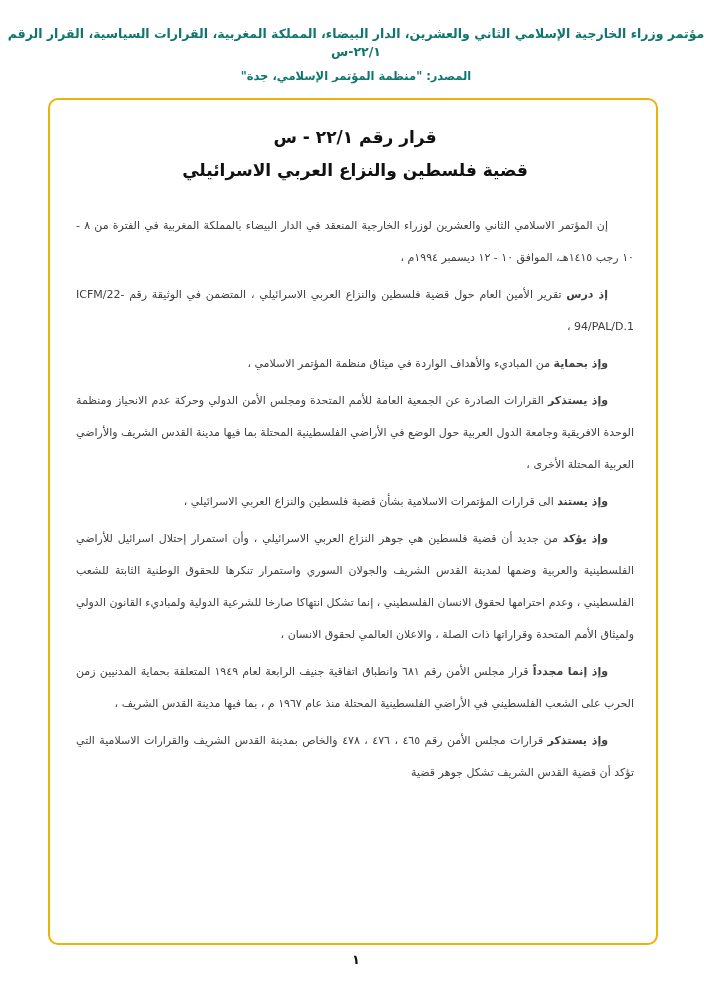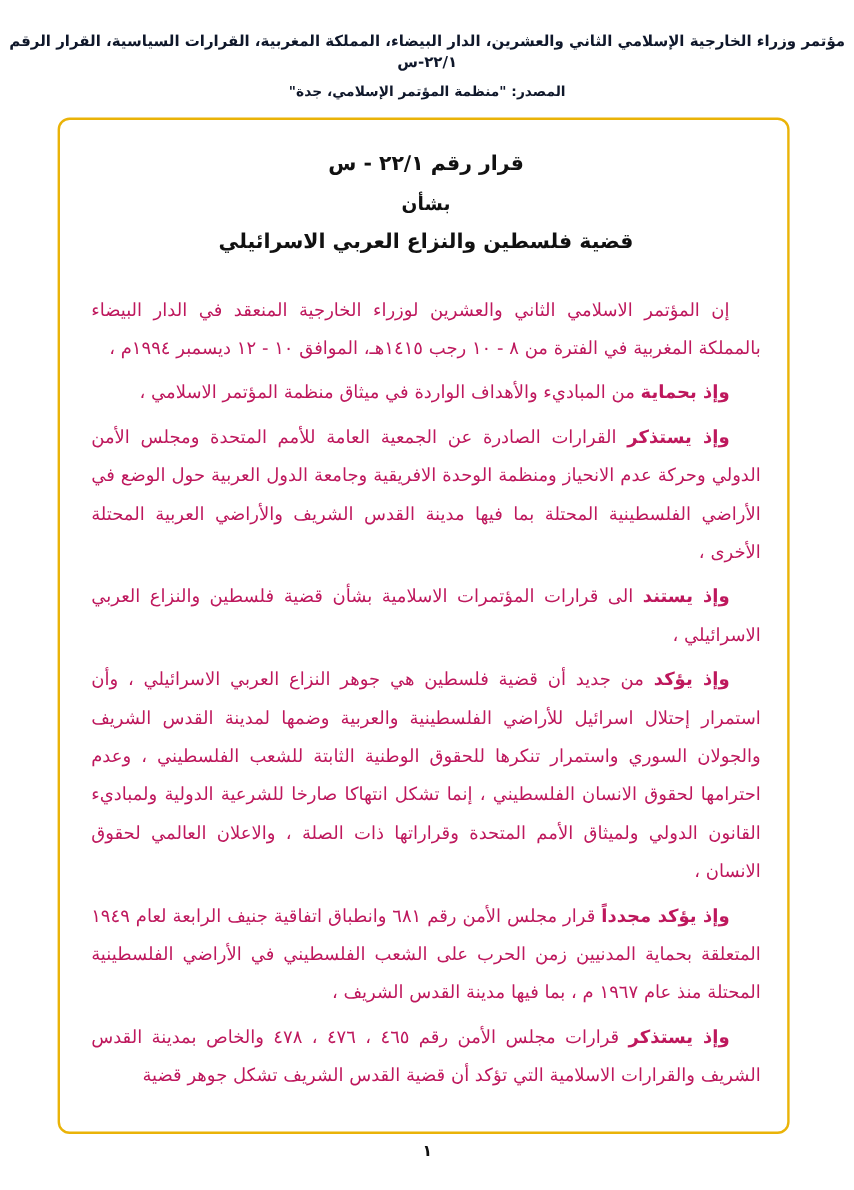--- a/index.html
+++ b/index.html
@@ -13,21 +13,21 @@
   }
   .page {
     position: relative;
     width: 712px; height: 992px;
     direction: rtl;
   }
   .doc-header {
     padding-top: 25px;
     text-align: center;
     font-weight: bold;
-    color: #0f172a;
+    color: #0f766e;
   }
   .doc-header .hline1 {
     font-size: 12.5px;
     line-height: 18px;
     letter-spacing: 0;
   }
   .doc-header .hline2 {
     font-size: 11.5px;
     line-height: 16px;
     margin-top: 7px;
@@ -44,24 +44,24 @@
   .title-block {
     text-align: center;
     font-weight: bold;
     color: #111111;
   }
   .title-number { font-size: 17px; line-height: 22px; }
   .title-regarding { font-size: 15.5px; line-height: 20px; margin-top: 12px; }
   .title-subject { font-size: 17px; line-height: 22px; margin-top: 11px; }
   .body-text {
     margin-top: 29px;
-    font-size: 15px;
+    font-size: 11px;
     line-height: 32px;
     text-align: justify;
-    color: #be185d;
+    color: #404040;
   }
   .para {
     text-indent: 26px;
     margin-bottom: 5px;
   }
   .para .lead {
     font-weight: bold;
   }
   .page-number {
     position: absolute;
@@ -81,31 +81,31 @@
 
   <div class="doc-header">
     <div class="hline1">مؤتمر وزراء الخارجية الإسلامي الثاني والعشرين، الدار البيضاء، المملكة المغربية، القرارات السياسية، القرار الرقم ٢٢/١-س</div>
     <div class="hline2">المصدر:  "منظمة المؤتمر الإسلامي، جدة"</div>
   </div>
 
   <div class="frame">
 
     <div class="title-block">
       <div class="title-number">قرار رقم ٢٢/١ - س</div>
-      <div class="title-regarding">بشأن</div>
       <div class="title-subject">قضية فلسطين والنزاع العربي الاسرائيلي</div>
     </div>
 
     <div class="body-text">
       <p class="para"><b class="lead"></b><span>إن المؤتمر الاسلامي الثاني والعشرين لوزراء الخارجية المنعقد في الدار البيضاء بالمملكة المغربية في الفترة من ٨ - ١٠ رجب ١٤١٥هـ، الموافق ١٠ - ١٢ ديسمبر ١٩٩٤م ،</span></p>
+      <p class="para"><b class="lead">إذ درس</b><span> تقرير الأمين العام حول قضية فلسطين والنزاع العربي الاسرائيلي ، المتضمن في الوثيقة رقم ICFM/22-94/PAL/D.1 ،</span></p>
       <p class="para"><b class="lead">وإذ بحماية</b><span> من المباديء والأهداف الواردة في ميثاق منظمة المؤتمر الاسلامي ،</span></p>
       <p class="para"><b class="lead">وإذ يستذكر</b><span> القرارات الصادرة عن الجمعية العامة للأمم المتحدة ومجلس الأمن الدولي وحركة عدم الانحياز ومنظمة الوحدة الافريقية وجامعة الدول العربية حول الوضع في الأراضي الفلسطينية المحتلة بما فيها مدينة القدس الشريف والأراضي العربية المحتلة الأخرى ،</span></p>
       <p class="para"><b class="lead">وإذ يستند</b><span> الى قرارات المؤتمرات الاسلامية بشأن قضية فلسطين والنزاع العربي الاسرائيلي ،</span></p>
       <p class="para"><b class="lead">وإذ يؤكد</b><span> من جديد أن قضية فلسطين هي جوهر النزاع العربي الاسرائيلي ، وأن استمرار إحتلال اسرائيل للأراضي الفلسطينية والعربية وضمها لمدينة القدس الشريف والجولان السوري واستمرار تنكرها للحقوق الوطنية الثابتة للشعب الفلسطيني ، وعدم احترامها لحقوق الانسان الفلسطيني ، إنما تشكل انتهاكا صارخا للشرعية الدولية ولمباديء القانون الدولي ولميثاق الأمم المتحدة وقراراتها ذات الصلة ، والاعلان العالمي لحقوق الانسان ،</span></p>
-      <p class="para"><b class="lead">وإذ يؤكد مجدداً</b><span> قرار مجلس الأمن رقم ٦٨١ وانطباق اتفاقية جنيف الرابعة لعام ١٩٤٩ المتعلقة بحماية المدنيين زمن الحرب على الشعب الفلسطيني في الأراضي الفلسطينية المحتلة منذ عام ١٩٦٧ م ، بما فيها مدينة القدس الشريف ،</span></p>
+      <p class="para"><b class="lead">وإذ إنما مجدداً</b><span> قرار مجلس الأمن رقم ٦٨١ وانطباق اتفاقية جنيف الرابعة لعام ١٩٤٩ المتعلقة بحماية المدنيين زمن الحرب على الشعب الفلسطيني في الأراضي الفلسطينية المحتلة منذ عام ١٩٦٧ م ، بما فيها مدينة القدس الشريف ،</span></p>
       <p class="para"><b class="lead">وإذ يستذكر</b><span> قرارات مجلس الأمن رقم ٤٦٥ ، ٤٧٦ ، ٤٧٨ والخاص بمدينة القدس الشريف والقرارات الاسلامية التي تؤكد أن قضية القدس الشريف تشكل جوهر قضية</span></p>
     </div>
 
   </div>
 
   <div class="page-number">١</div>
 
 </div>
 
 </body></html>

